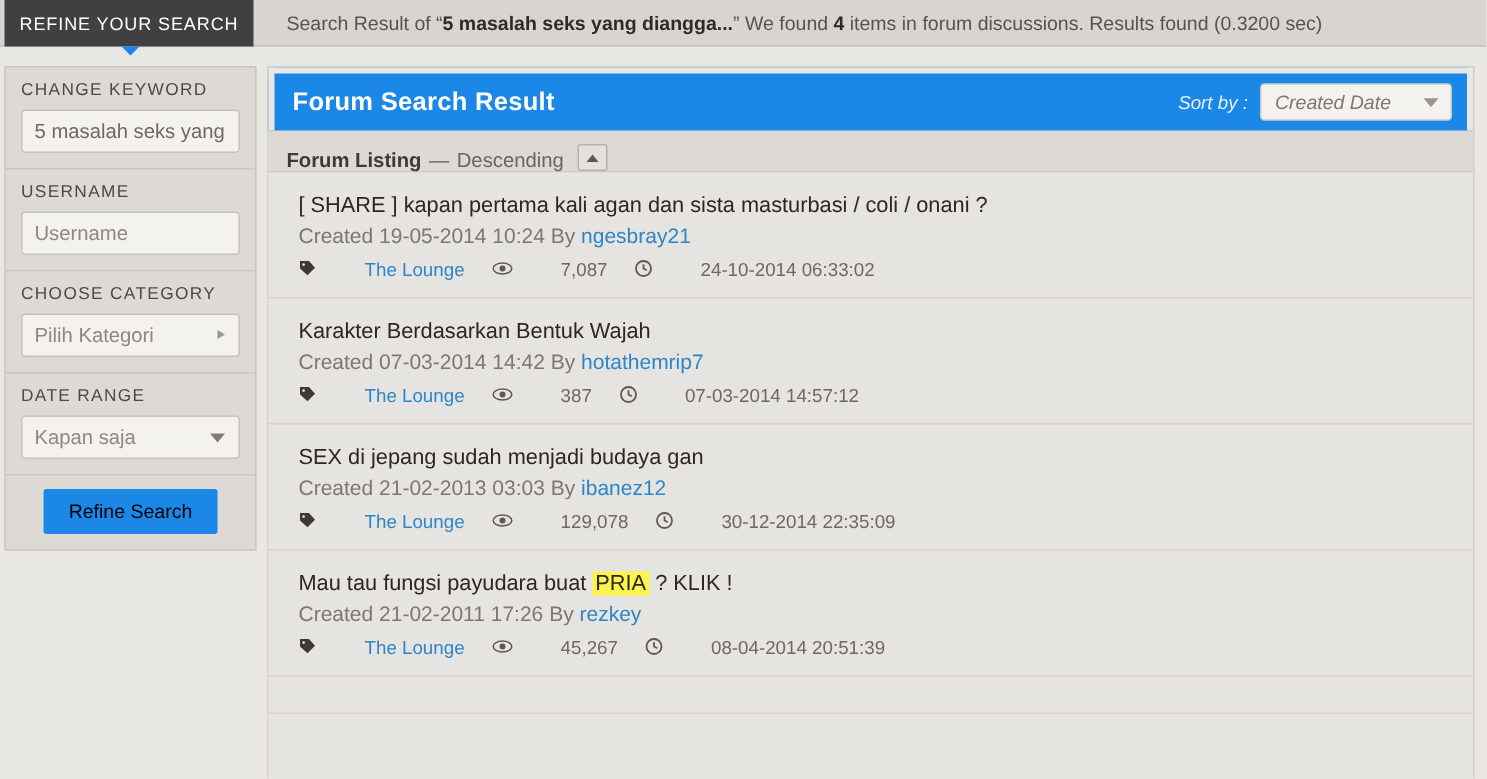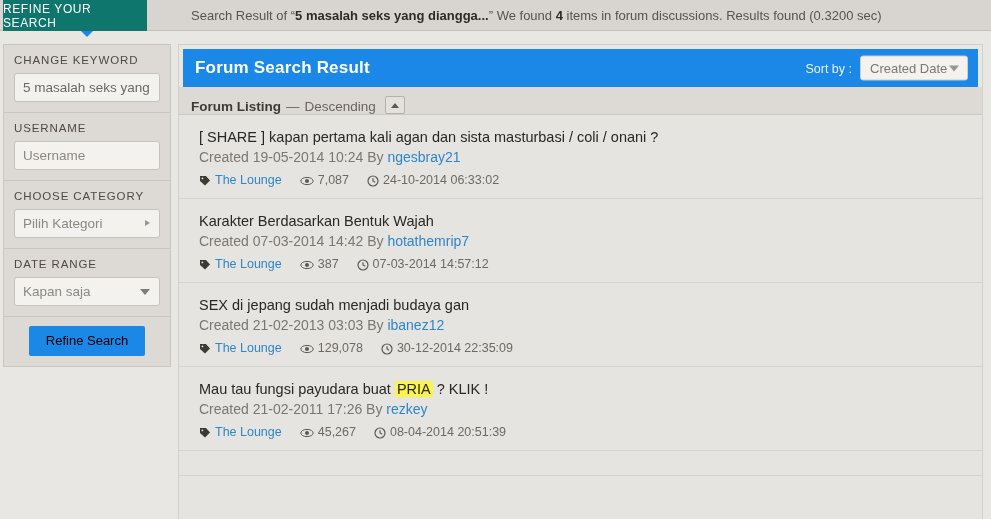--- a/index.html
+++ b/index.html
@@ -27,23 +27,23 @@
     left: 0; top: 0;
     width: 991px;
     height: 31px;
     background: #d8d5d0;
     border-bottom: 1px solid #c4c0ba;
     box-sizing: border-box;
   }
   .refine-tab {
     position: absolute;
     left: 3px; top: 0;
-    width: 144px;
+    width: 166px;
     height: 31px;
-    background: #0f766e;
+    background: #404040;
     color: #ffffff;
     font-size: 12px;
     letter-spacing: 0.6px;
     display: flex;
     align-items: center;
     justify-content: center;
     box-sizing: border-box;
     cursor: pointer;
   }
   .refine-caret {
@@ -167,29 +167,30 @@
     font-weight: bold;
     padding-left: 12px;
     letter-spacing: 0.2px;
   }
   .sortwrap {
     position: absolute;
     right: 10px; top: 50%;
     transform: translateY(-50%);
     display: flex;
     align-items: center;
+    font-style: italic;
   }
   .sort-label {
     color: #e7f2fc;
     font-size: 12.5px;
     margin-right: 8px;
   }
   .sort-select {
     position: relative;
-    width: 108px;
+    width: 128px;
     height: 25px;
     background: #f4f2ef;
     border: 1px solid #cfcbc5;
     border-radius: 3px;
     display: flex;
     align-items: center;
     padding-left: 9px;
     font-size: 13px;
     color: #7d7871;
     box-sizing: border-box;
@@ -263,22 +264,23 @@
     cursor: pointer;
   }
   .result-foot {
     display: flex;
     align-items: center;
     font-size: 12.5px;
     color: #6e6962;
   }
   .foot-item {
     display: flex;
-    align-items: flex-end;
+    align-items: flex-start;
     margin-right: 18px;
+    gap: 28px;
   }
   .foot-item svg { margin-right: 4px; }
   .cat-link {
     color: #2d86c9;
     cursor: pointer;
   }
 </style>
 </head>
 <body>
 

